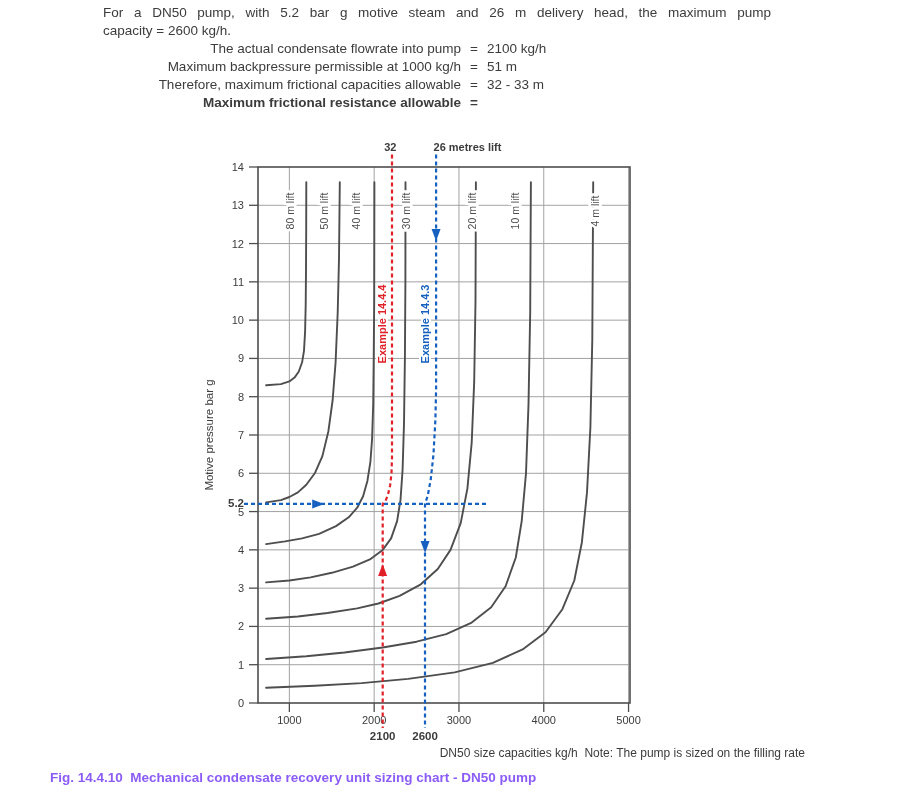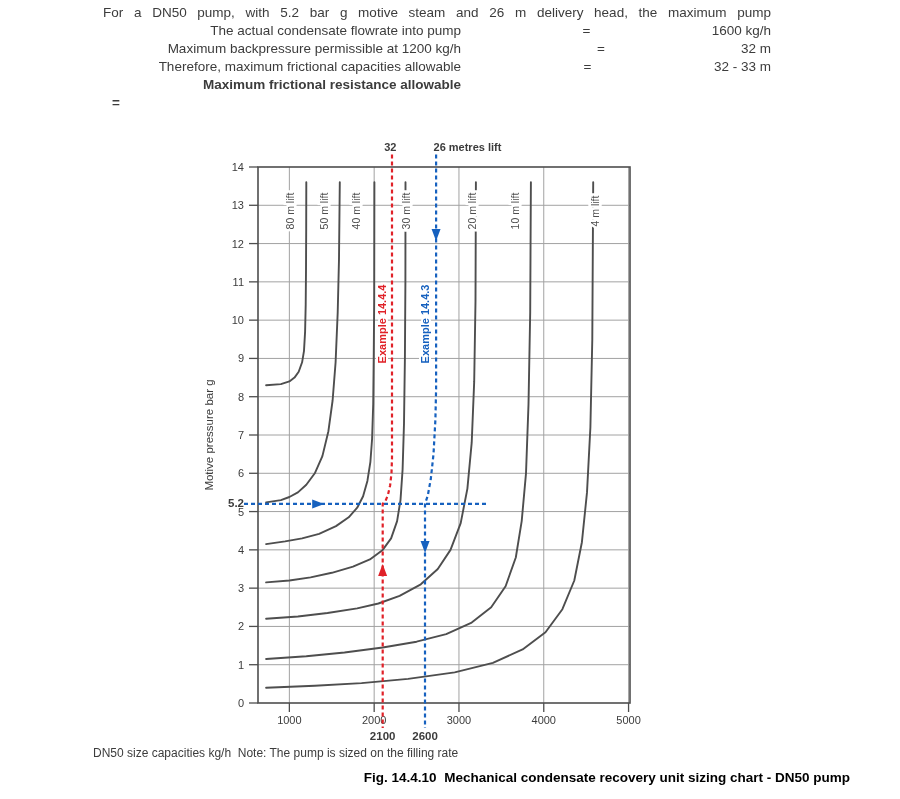--- a/index.html
+++ b/index.html
@@ -1,47 +1,48 @@
 <!DOCTYPE html>
 <html><head>
 <meta charset="utf-8">
 <style>
   html,body{margin:0;padding:0;background:#ffffff;}
   body{width:900px;height:799px;font-family:"Liberation Sans",sans-serif;color:#3c3c3c;}
   #page{position:relative;width:864px;height:799px;background:#fff;overflow:hidden;}
   #intro{position:absolute;left:103px;top:4px;width:668px;font-size:13.5px;line-height:18px;}
   .jline{text-align:justify;text-align-last:justify;}
-  .eq-row{display:flex;justify-content:space-between;}
+  .eq-row{display:flex;}
   .eq-label{width:358px;text-align:right;white-space:pre;}
   .eq-sign{width:26px;text-align:center;}
   .eq-val{white-space:pre;}
-  .bold{font-weight:bold;flex-direction:column;}
+  .bold{font-weight:bold;}
   #chart-svg{position:absolute;left:0;top:0;width:900px;height:799px;}
-  #xaxis-caption{position:absolute;left:93px;top:746px;width:700px;text-align:left;
+  #xaxis-caption{position:absolute;left:105px;top:746px;width:700px;text-align:right;
     font-size:12px;white-space:pre-wrap;}
-  #figure-caption{position:absolute;left:50px;top:770px;width:800px;text-align:right;
-    font-size:13.5px;font-weight:bold;white-space:pre-wrap;color:#000000;}
+  #figure-caption{position:absolute;left:50px;top:770px;width:800px;text-align:left;
+    font-size:13.5px;font-weight:bold;white-space:pre-wrap;color:#8b5cf6;}
 </style>
 </head>
 <body>
 
 <div id="page">
 
   <div id="intro">
     <div class="jline">For a DN50 pump, with 5.2 bar g motive steam and 26 m delivery head, the maximum pump</div>
+    <div>capacity = 2600 kg/h.</div>
 
     <div class="eq-row">
       <div class="eq-label">The actual condensate flowrate into pump</div>
       <div class="eq-sign">=</div>
-      <div class="eq-val">1600 kg/h</div>
+      <div class="eq-val">2100 kg/h</div>
     </div>
     <div class="eq-row">
-      <div class="eq-label">Maximum backpressure permissible at 1200 kg/h</div>
+      <div class="eq-label">Maximum backpressure permissible at 1000 kg/h</div>
       <div class="eq-sign">=</div>
-      <div class="eq-val">32 m</div>
+      <div class="eq-val">51 m</div>
     </div>
     <div class="eq-row">
       <div class="eq-label">Therefore, maximum frictional capacities allowable</div>
       <div class="eq-sign">=</div>
       <div class="eq-val">32 - 33 m</div>
     </div>
     <div class="eq-row bold">
       <div class="eq-label">Maximum frictional resistance allowable</div>
       <div class="eq-sign">=</div>
     </div>

